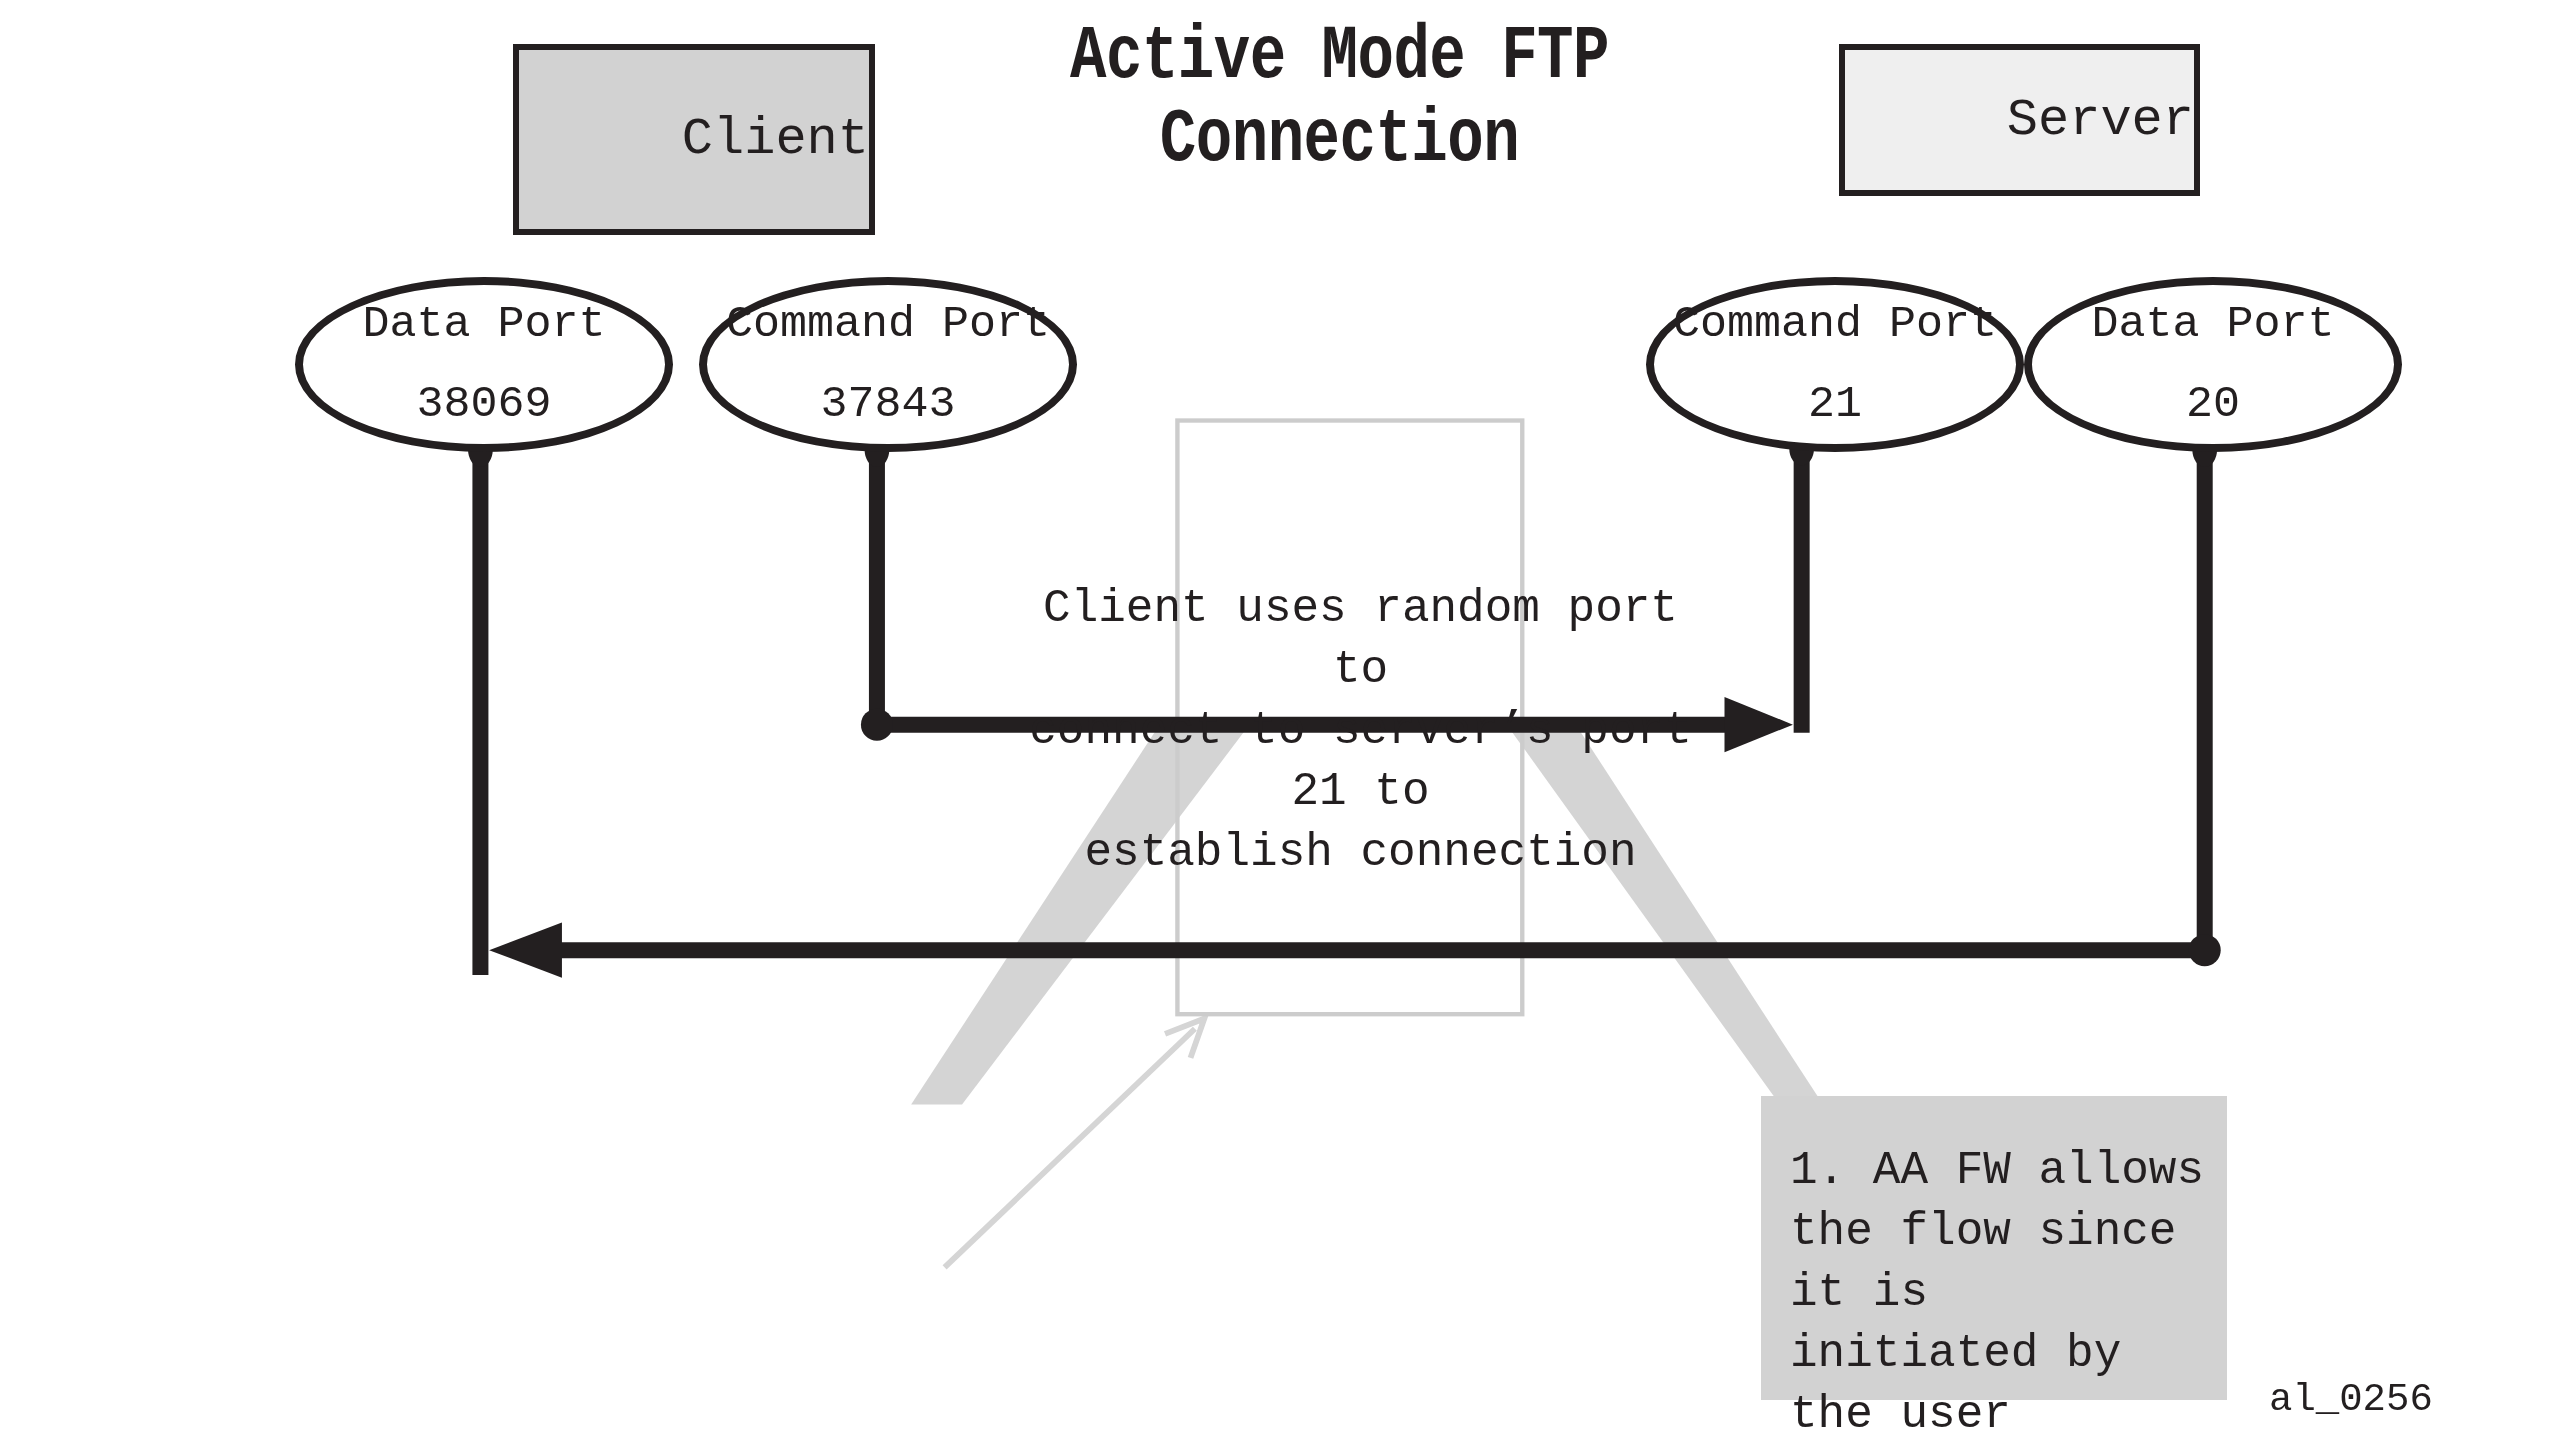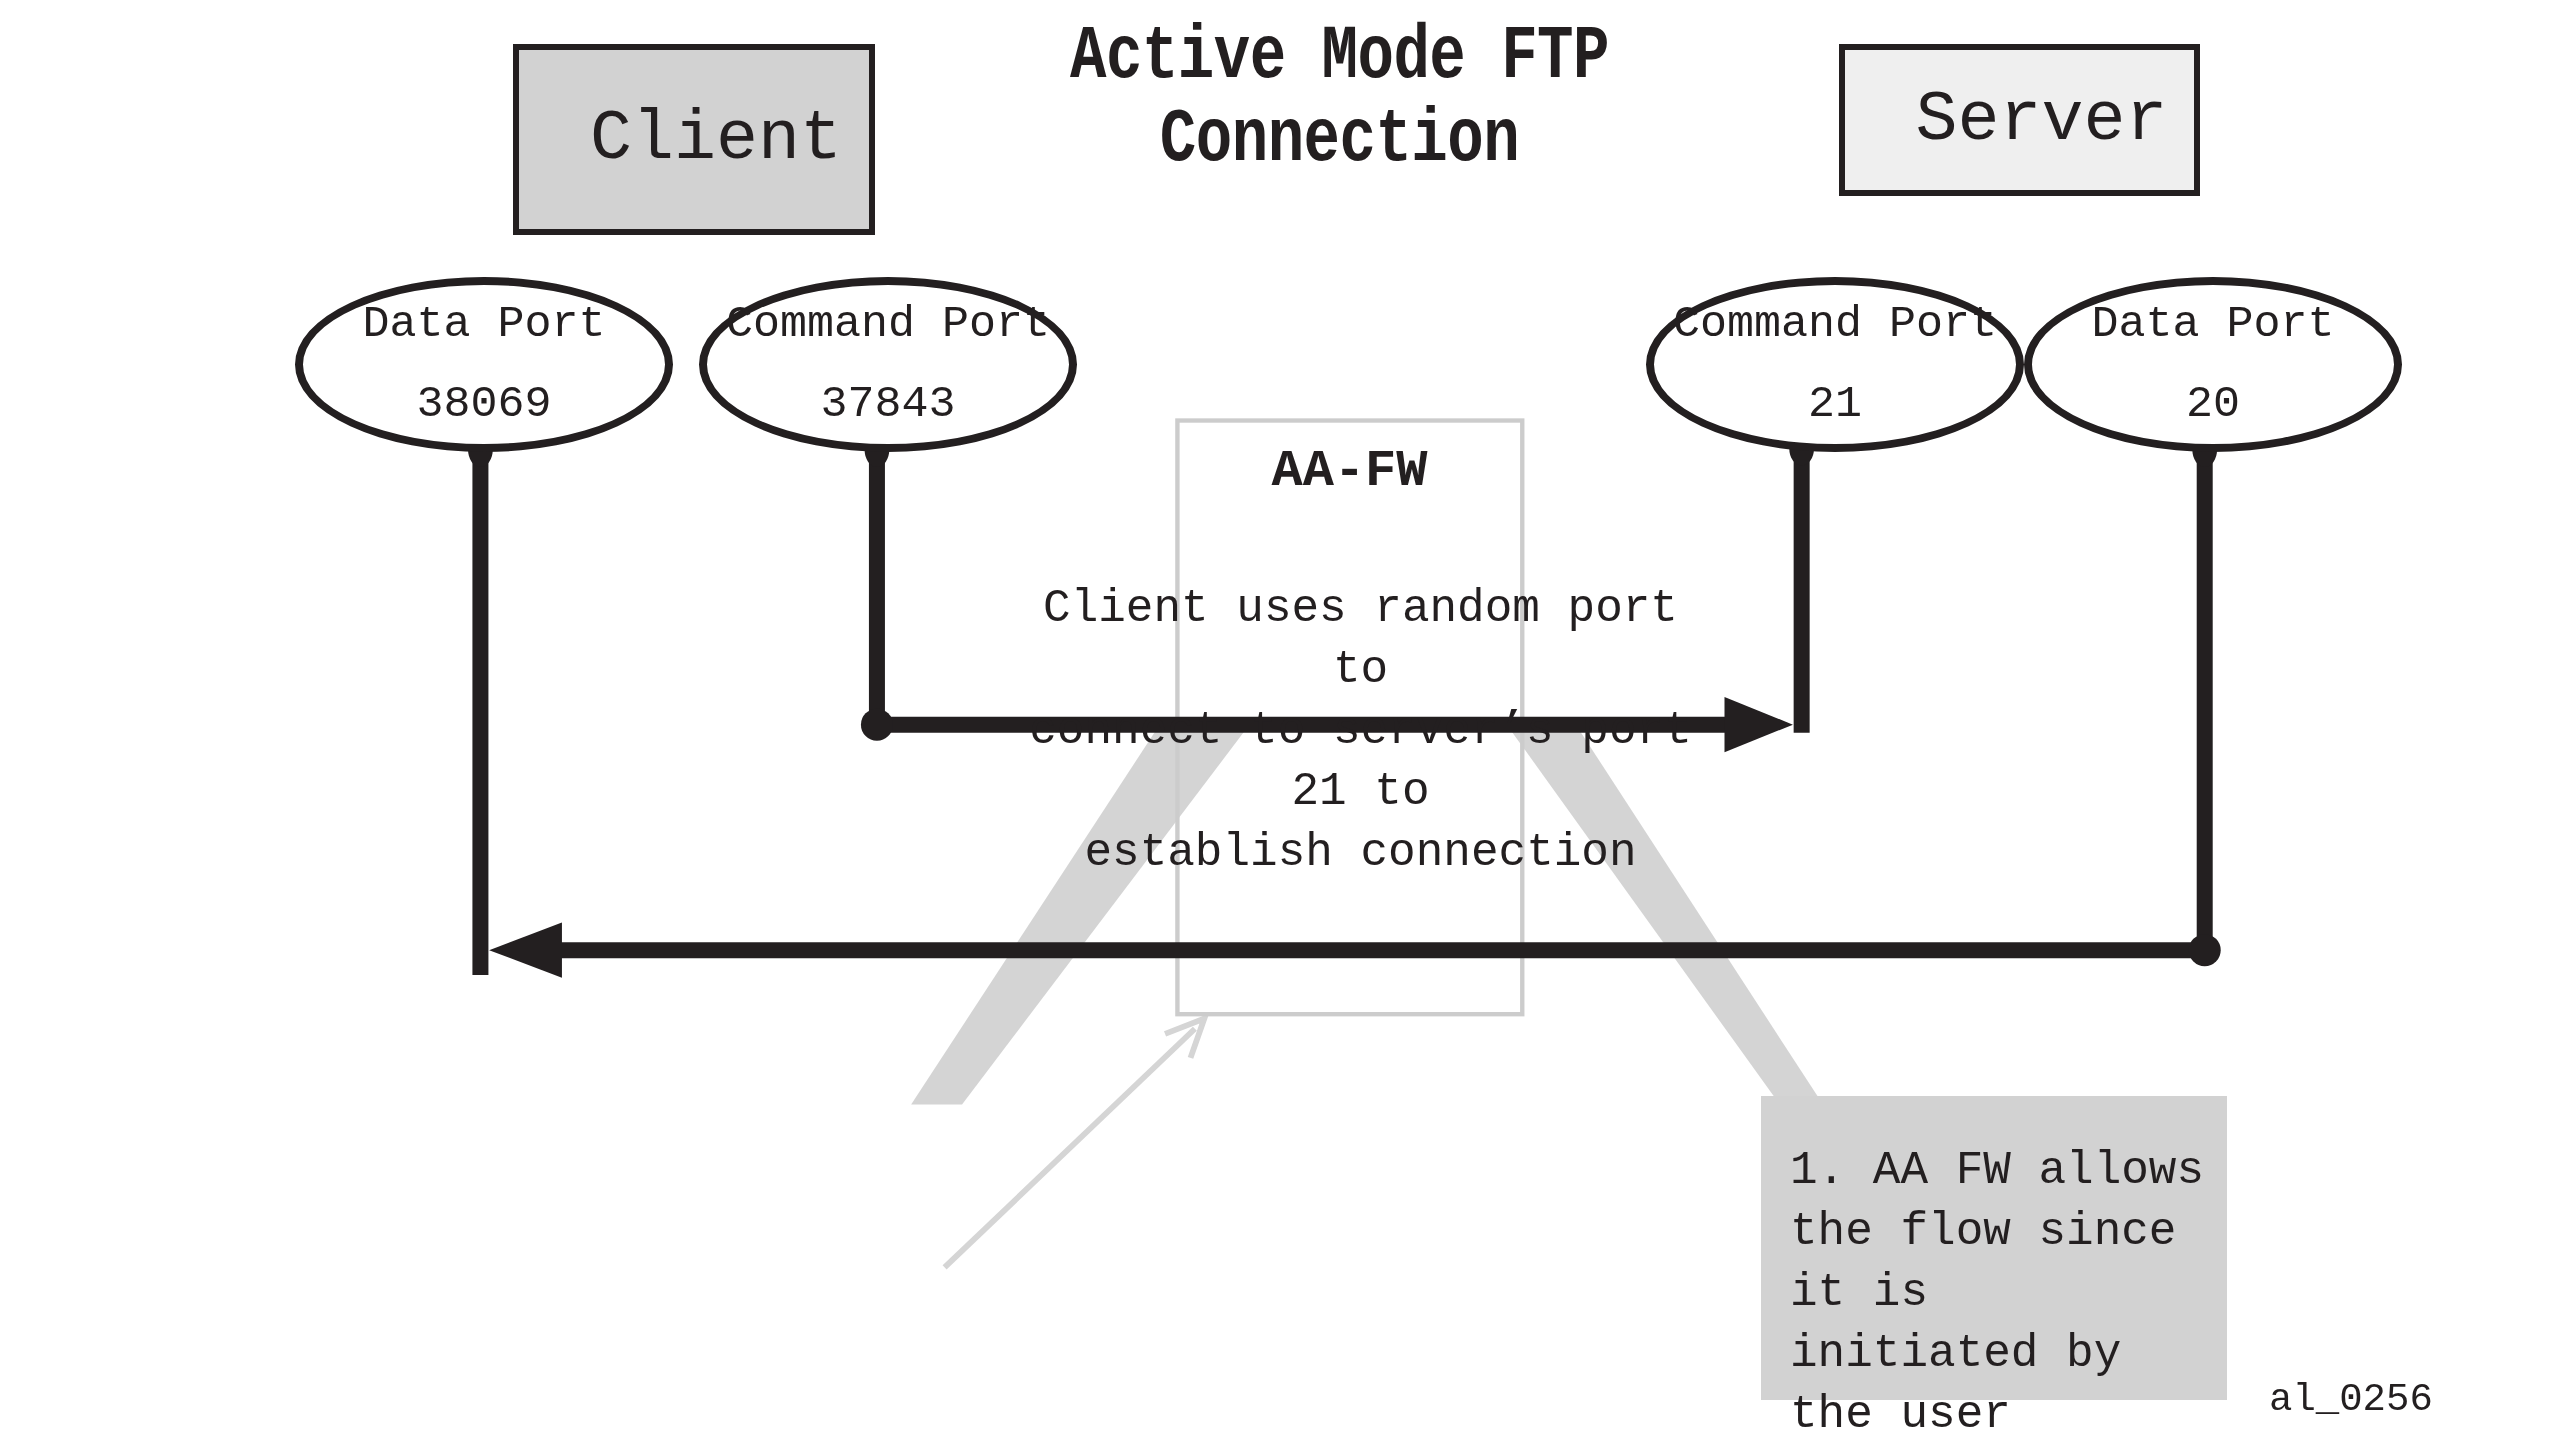--- a/index.html
+++ b/index.html
@@ -11,22 +11,22 @@
   .abs{position:absolute;}
 
   .title{
     left:830px;top:16px;width:1019px;text-align:center;
     font-size:76px;line-height:83px;font-weight:700;letter-spacing:-0.7px;
     transform:scaleX(0.8);transform-origin:50% 0;
   }
 
   .endpoint-box{
     box-sizing:border-box;border:6.5px solid #231f20;
-    display:flex;align-items:center;justify-content:center;
-    font-size:70px;
+    display:flex;align-items:center;justify-content:flex-end;
+    font-size:52px;
     padding-left:44px;
   }
   .client-box{left:513px;top:44px;width:362px;height:191px;background:#d2d2d2;}
   .server-box{left:1839px;top:44px;width:361px;height:152px;background:#efefef;}
 
   .port{
     box-sizing:border-box;width:378px;height:175px;top:277px;
     border:8.7px solid #231f20;border-radius:50%;background:#ffffff;
     display:flex;flex-direction:column;align-items:center;justify-content:center;
     font-size:45px;line-height:54px;text-align:center;gap:26px;
@@ -112,21 +112,20 @@
   </div>
   <div class="abs port port-3">
     <span>Command Port</span>
     <span>21</span>
   </div>
   <div class="abs port port-4">
     <span>Data Port</span>
     <span>20</span>
   </div>
 
-  <div class="abs fw-label">AA-FW</div>
 
   <div class="abs flow-text flow-command">Client uses random port to
 connect to server’s port 21 to
 establish connection</div>
 
   <div class="abs note note-right">1. AA FW allows
 the flow since it is
 initiated by the user</div>
 
   <div class="abs figure-id">al_0256</div>

